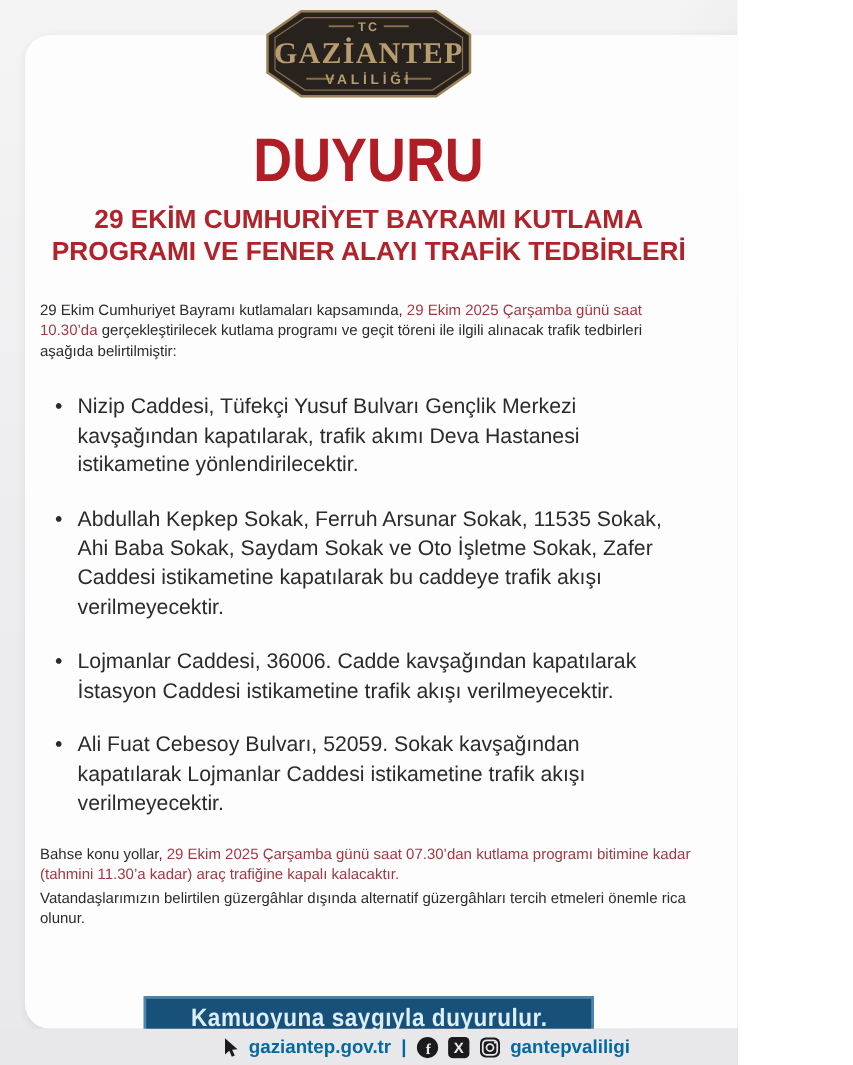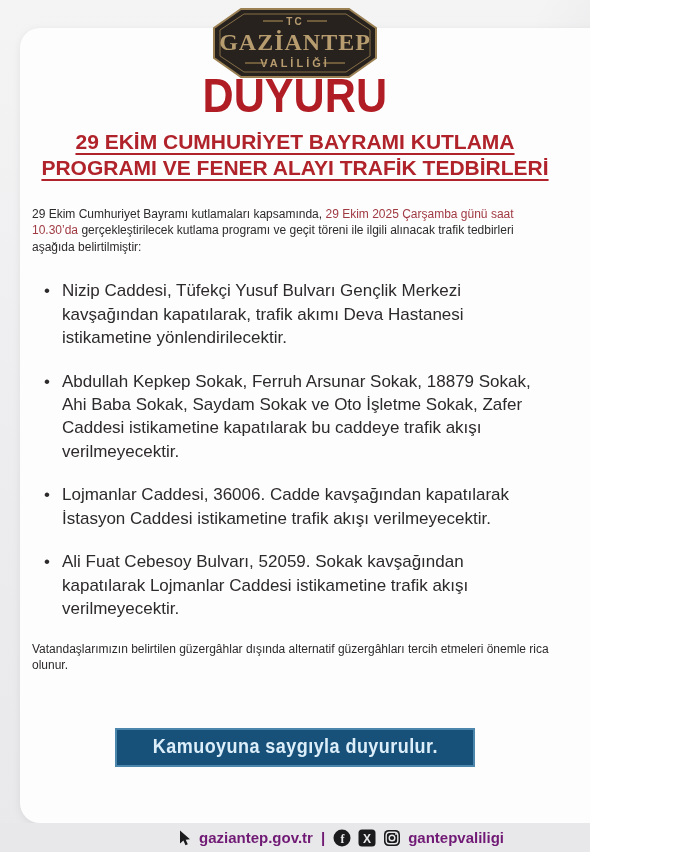--- a/index.html
+++ b/index.html
@@ -17,35 +17,34 @@
   .card{
     position:absolute;left:20px;top:28px;width:638px;height:795px;
     background:#fdfdfe;border-radius:20px;
     box-shadow:0 2px 8px rgba(0,0,0,0.07);
   }
   .logo-wrap{
     position:absolute;top:6px;left:50%;transform:translateX(-50%);
     z-index:3;
   }
   .content{
-    position:absolute;top:67px;left:32px;right:32px;z-index:2;
+    position:absolute;top:101px;left:32px;right:32px;z-index:2;
     color:#2d2a2b;
   }
   .title{
     margin:0 0 6px 0;text-align:center;
   }
   .title span{
     display:inline-block;transform:scaleX(0.88);transform-origin:center;
     font-size:49px;font-weight:bold;letter-spacing:0px;color:#b11d24;
   }
   .subtitle{
     margin:0 0 24px 0;text-align:center;
     font-size:21px;font-weight:bold;color:#b0232a;
     line-height:1.25;
-    text-decoration:underline;
     text-decoration-thickness:2px;
     text-underline-offset:4px;
   }
   p.body-par{
     margin:0 0 24px 0;font-size:12px;line-height:1.38;color:#2d2a2b;
   }
   .red{color:#a03a42;}
   ul.bullets{
     margin:0 16px 14px 0;padding:0 0 0 30px;list-style:none;
   }
@@ -66,21 +65,21 @@
     margin-top:46px;
   }
   .banner span{
     display:inline-block;transform:scaleX(0.9);transform-origin:center;
     color:#dceef9;font-size:20px;font-weight:bold;letter-spacing:0.5px;
   }
   .footer-bar{
     position:absolute;left:0;bottom:0;width:682px;height:29px;
     background:#e8e8ea;z-index:4;
     display:flex;align-items:center;justify-content:center;gap:7px;
-    font-size:15px;font-weight:bold;color:#701a75;
+    font-size:15px;font-weight:bold;color:#0369a1;
   }
   .footer-bar .sep{font-weight:bold;margin:0 1px;}
   .icn{display:inline-block;vertical-align:middle;}
 </style>
 </head>
 <body>
 
 <div class="page">
 
   <div class="card"></div>
@@ -105,25 +104,26 @@
 
     <h2 class="subtitle">
       <span>29 EKİM CUMHURİYET BAYRAMI KUTLAMA</span><br>
       <span>PROGRAMI VE FENER ALAYI TRAFİK TEDBİRLERİ</span>
     </h2>
 
     <p class="body-par"><span>29 Ekim Cumhuriyet Bayramı kutlamaları kapsamında, </span><span class="red">29 Ekim 2025 Çarşamba günü saat 10.30’da </span><span>gerçekleştirilecek kutlama programı ve geçit töreni ile ilgili alınacak trafik tedbirleri aşağıda belirtilmiştir:</span></p>
 
     <ul class="bullets">
       <li>Nizip Caddesi, Tüfekçi Yusuf Bulvarı Gençlik Merkezi kavşağından kapatılarak, trafik akımı Deva Hastanesi istikametine yönlendirilecektir.</li>
-      <li>Abdullah Kepkep Sokak, Ferruh Arsunar Sokak, 18879 Sokak, Ahi Baba Sokak, Saydam Sokak ve Oto İşletme Sokak, Zafer Caddesi istikametine kapatılarak bu caddeye trafik akışı verilmeyecektir.</li>
+      <li>Abdullah Kepkep Sokak, Ferruh Arsunar Sokak, 11535 Sokak, Ahi Baba Sokak, Saydam Sokak ve Oto İşletme Sokak, Zafer Caddesi istikametine kapatılarak bu caddeye trafik akışı verilmeyecektir.</li>
       <li>Lojmanlar Caddesi, 36006. Cadde kavşağından kapatılarak İstasyon Caddesi istikametine trafik akışı verilmeyecektir.</li>
       <li>Ali Fuat Cebesoy Bulvarı, 52059. Sokak kavşağından kapatılarak Lojmanlar Caddesi istikametine trafik akışı verilmeyecektir.</li>
     </ul>
 
+    <p class="body-par closing"><span>Bahse konu yollar, </span><span class="red">29 Ekim 2025 Çarşamba günü saat 07.30’dan kutlama programı bitimine kadar (tahmini 11.30’a kadar) araç trafiğine kapalı kalacaktır.</span></p>
 
     <p class="body-par note">Vatandaşlarımızın belirtilen güzergâhlar dışında alternatif güzergâhları tercih etmeleri önemle rica olunur.</p>
 
     <div class="banner-row">
       <div class="banner">
         <span>Kamuoyuna saygıyla duyurulur.</span>
       </div>
     </div>
 
   </div>

